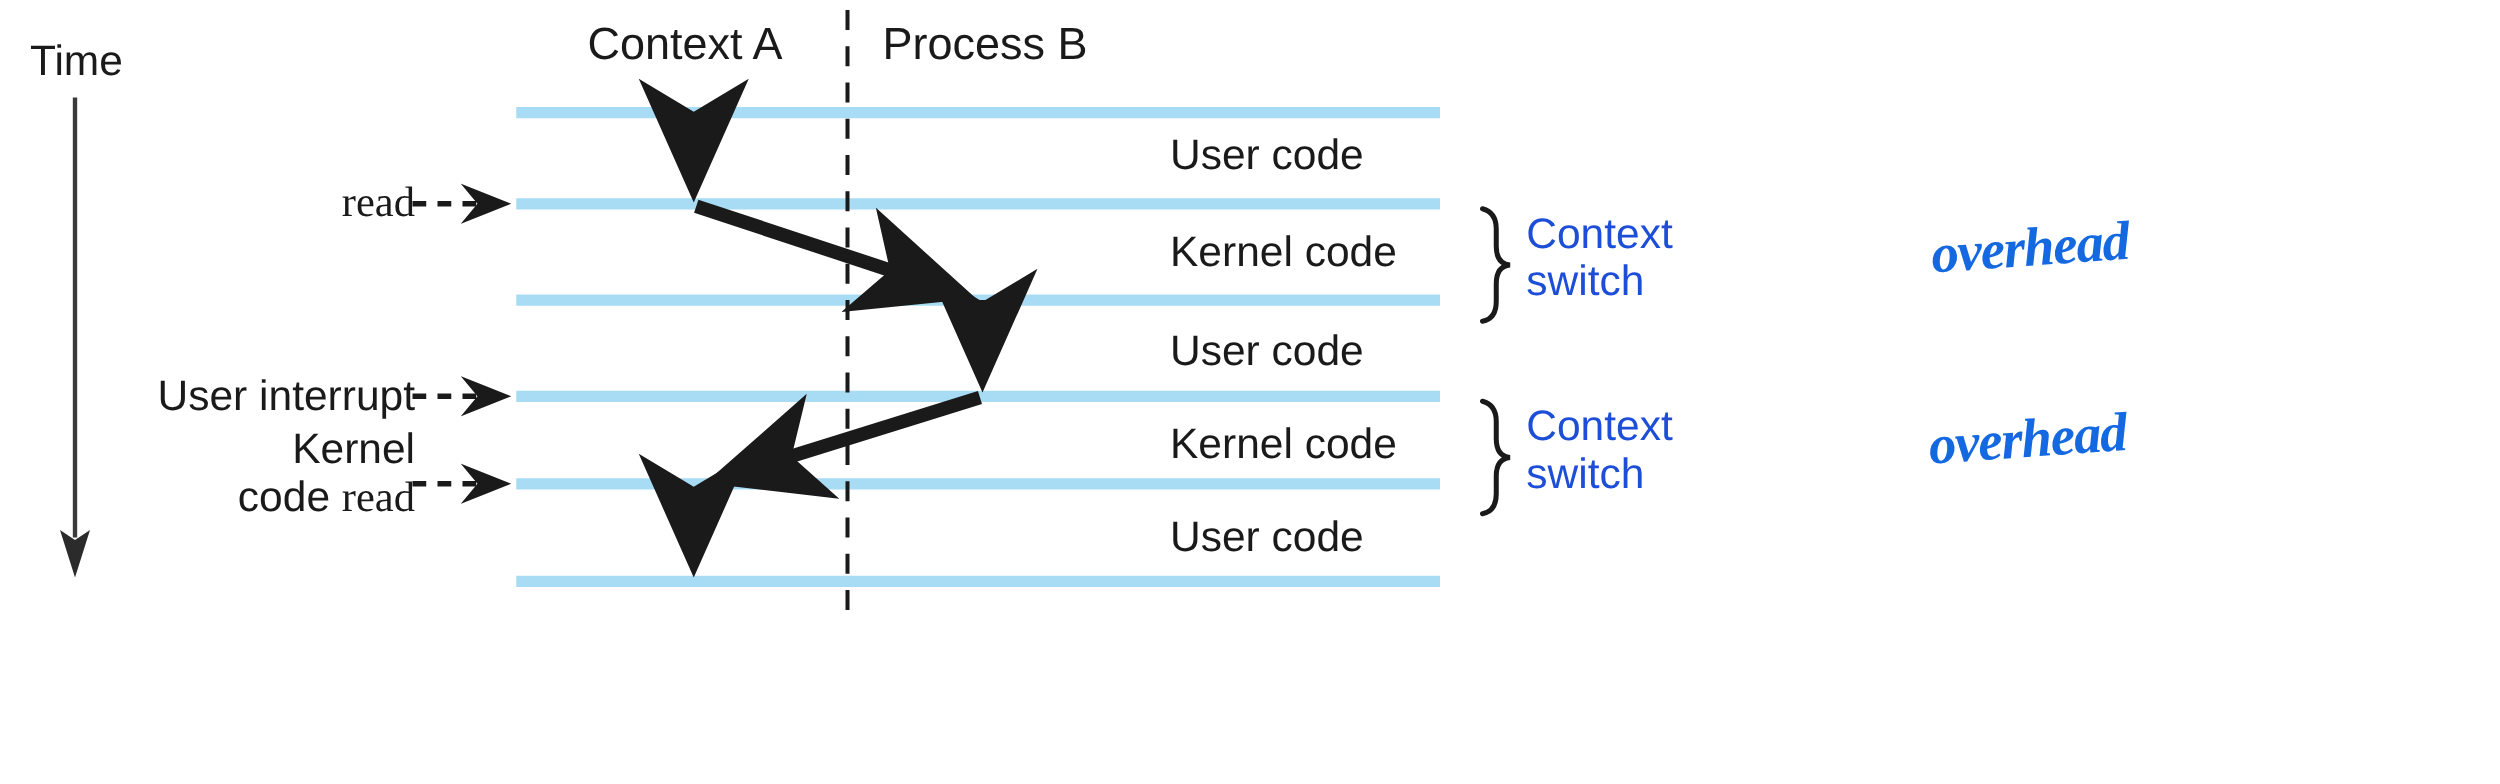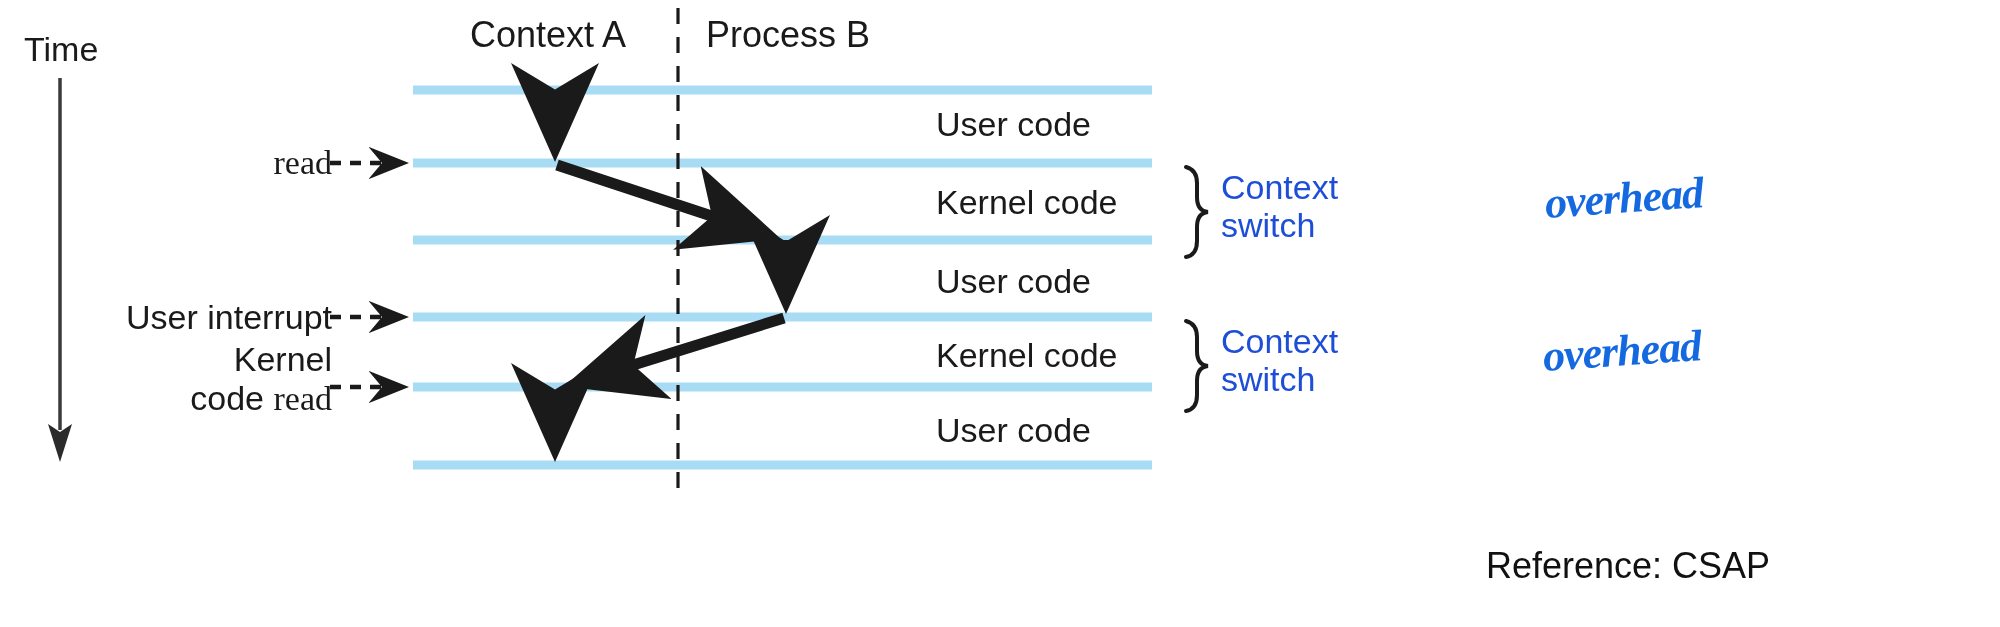--- a/index.html
+++ b/index.html
@@ -126,15 +126,14 @@
     <div>switch</div>
   </div>
   <div class="ctx ctx2">
     <div>Context</div>
     <div>switch</div>
   </div>
 
   <div class="hand hand1">overhead</div>
   <div class="hand hand2">overhead</div>
 
-  <div class="ref">Reference:  CSAP</div>
 
 </div>
 
 </body></html>

